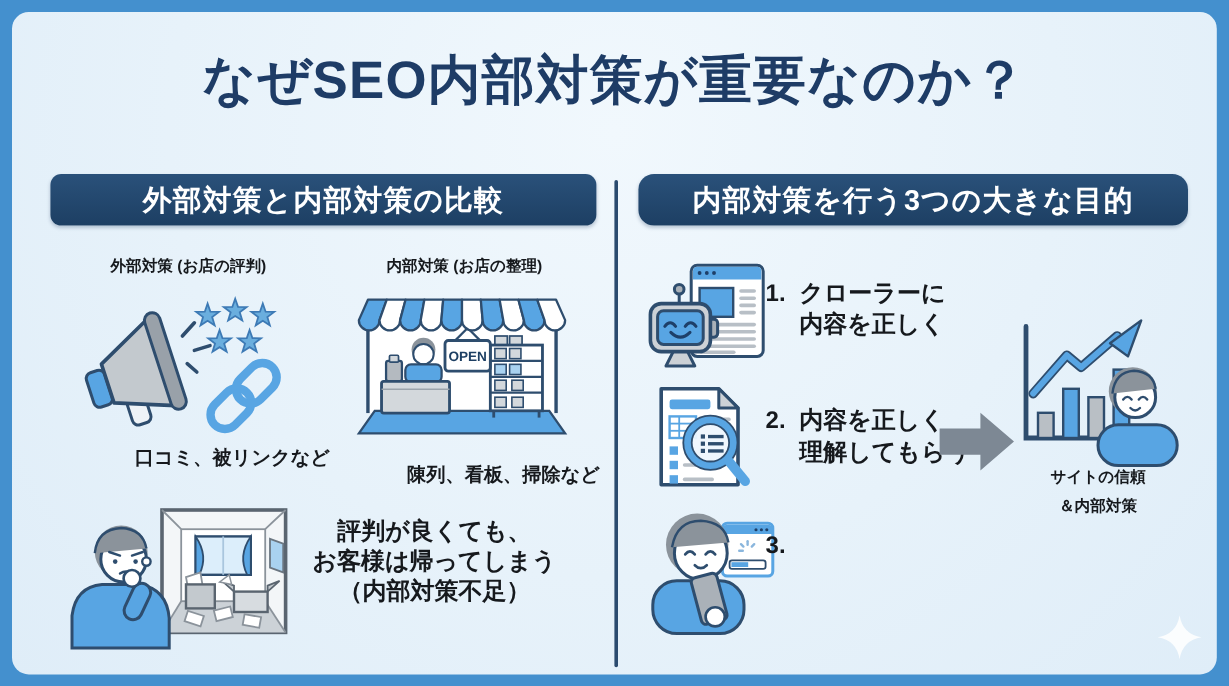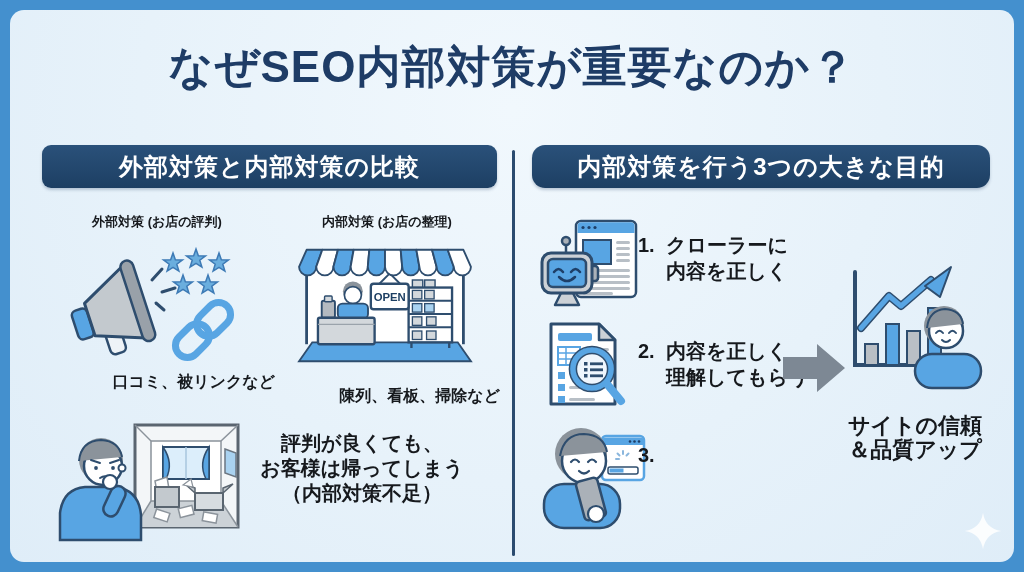--- a/index.html
+++ b/index.html
@@ -26,21 +26,21 @@
     box-shadow:0 2px 3px rgba(30,60,100,.25);
   }
   .hbar span{color:#ffffff;font-size:24px;font-weight:bold;letter-spacing:1px;}
   .divider{width:3px;background:#2b4b6f;border-radius:2px;}
   .subhead{font-size:13px;font-weight:bold;text-align:center;color:#16191d;}
   .caption{font-size:16px;font-weight:bold;text-align:right;color:#16191d;}
   .warning{font-size:20px;font-weight:bold;line-height:25px;text-align:center;color:#16191d;}
   .goal{display:flex;font-size:20px;font-weight:bold;line-height:26px;color:#16191d;}
   .goal .num{width:28px;flex:none;}
   .goal .lines{display:flex;flex-direction:column;}
-  .result{font-size:22px;font-weight:bold;line-height:24px;text-align:center;color:#16191d;margin-top:28px;}
+  .result{font-size:13px;font-weight:bold;line-height:24px;text-align:center;color:#16191d;}
   svg{display:block;overflow:visible;}
 </style>
 </head>
 <body>
 
 <div class="card">
 
   <h1 class="abs title">なぜSEO内部対策が重要なのか？</h1>
 
   <div class="abs hbar" style="left:32px;top:135px;width:455px;">
@@ -318,20 +318,20 @@
       <path d="M82,64 Q84,46 100,45 Q116,46 118,60" fill="#8b939b" stroke="#2e4d6e" stroke-width="2"></path>
       <path d="M91,69 q3.5,-4.5 7,0" stroke="#2e4d6e" stroke-width="2" fill="none" stroke-linecap="round"></path>
       <path d="M104,69 q3.5,-4.5 7,0" stroke="#2e4d6e" stroke-width="2" fill="none" stroke-linecap="round"></path>
       <path d="M97,76 q4,4 8,0" stroke="#2e4d6e" stroke-width="2" fill="none" stroke-linecap="round"></path>
       <rect x="70" y="90" width="66" height="34" rx="17" fill="#58a5e3" stroke="#2e4d6e" stroke-width="2.5"></rect>
     </g>
   </svg>
 
   <div class="abs result" style="left:835px;top:376px;width:140px;">
     <div>サイトの信頼</div>
-    <div>＆品質アップ</div>
+    <div>＆内部対策</div>
   </div>
 
   <svg class="abs" style="left:953px;top:501px;" width="40" height="40" viewBox="0 0 48 48">
     <path d="M24,2 Q27,21 46,24 Q27,27 24,46 Q21,27 2,24 Q21,21 24,2 Z" fill="#ffffff" fill-opacity="0.85"></path>
   </svg>
 
 </div>
 
 </body></html>

